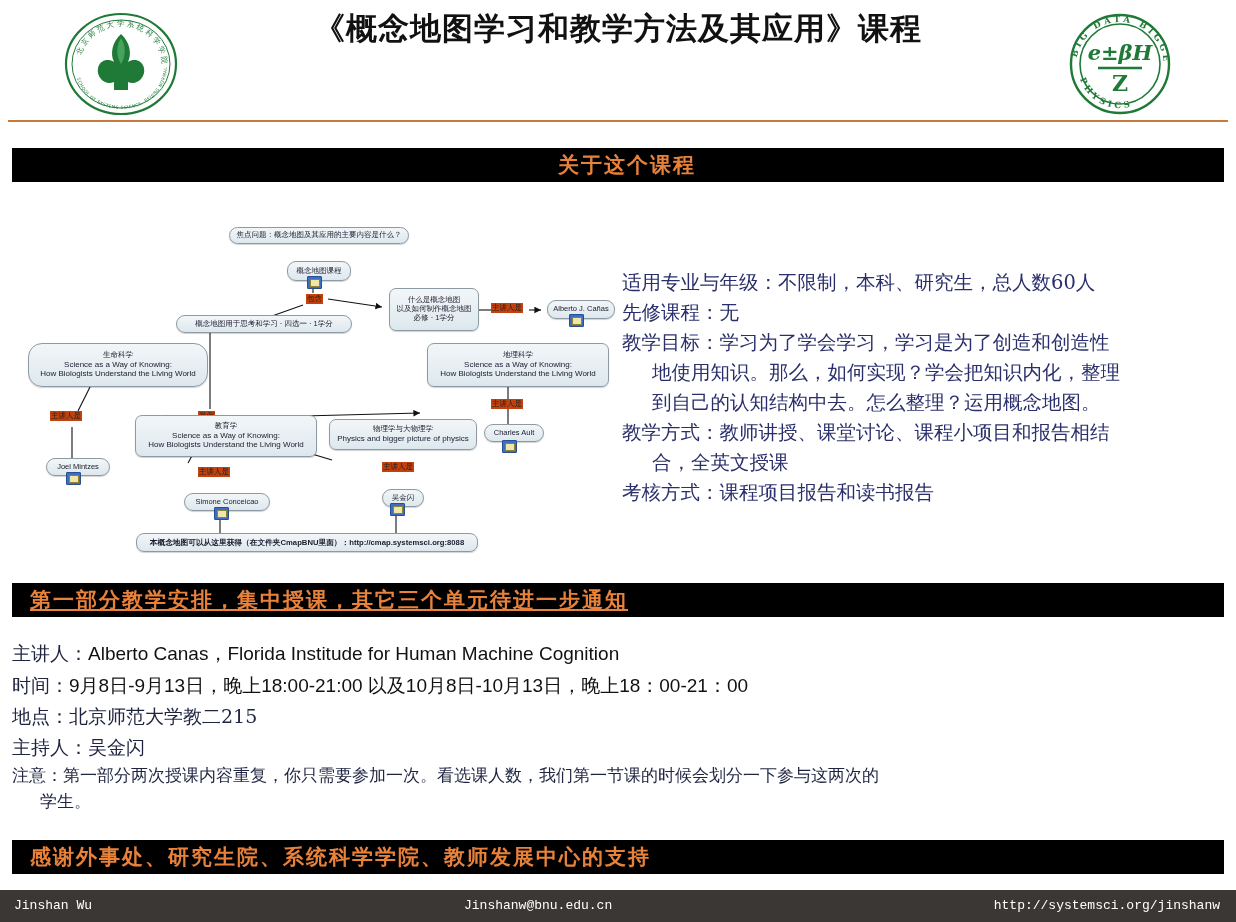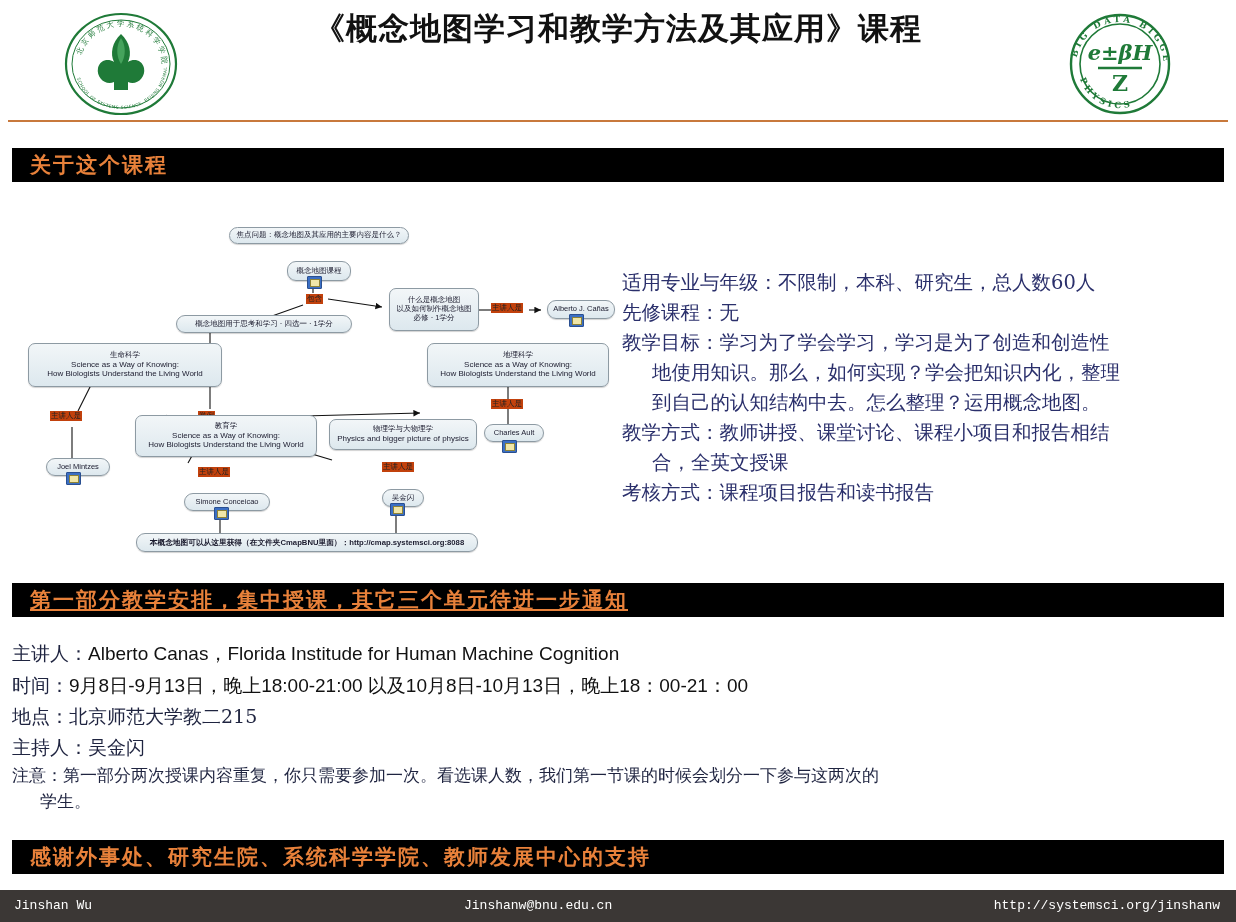--- a/index.html
+++ b/index.html
@@ -22,21 +22,21 @@
   .hrule{position:absolute;left:8px;right:8px;top:120px;height:2px;background:#c8793c;}
 
   
   .bar{
     background:#000000;color:#E8813A;
     font-size:21px;font-weight:bold;letter-spacing:2px;
     padding:5px 0 6px 18px;
     font-family:"DejaVu Serif","Liberation Serif",serif;
     box-sizing:border-box;
   }
-  .bar-about{position:absolute;left:12px;top:148px;width:1212px;height:34px;line-height:24px;}
+  .bar-about{position:absolute;left:12px;top:148px;width:1212px;height:34px;line-height:24px;text-align:center;}
   .bar-part1{position:absolute;left:12px;top:583px;width:1212px;height:34px;line-height:24px;text-decoration:underline;}
   .bar-thanks{position:absolute;left:12px;top:840px;width:1212px;height:34px;line-height:24px;}
 
   
   .cmap{position:absolute;left:10px;top:215px;width:600px;height:350px;}
   .cmap svg{position:absolute;left:0;top:0;}
   .node{
     position:absolute;box-sizing:border-box;
     background:linear-gradient(#f2f6f8,#dde8ee);
     border:1px solid #8d9aa3;border-radius:7px;
@@ -214,21 +214,21 @@
     <span>Alberto J. Cañas</span>
   </div>
   <div class="resicon" style="left:559px;top:99px;"></div>
 
   <div class="node pill small" style="left:160px;top:100px;width:176px;height:18px;">
     <span>概念地图用于思考和学习 · 四选一 · 1学分</span>
   </div>
 
   <div class="linklabel" style="left:188px;top:196px;">举例</div>
 
-  <div class="node" style="left:12px;top:128px;width:194px;height:44px;">
+  <div class="node" style="left:12px;top:128px;width:180px;height:44px;border-radius:14px;">
     <span class="cn">生命科学</span>
     <span class="en">Science as a Way of Knowing:</span>
     <span class="en">How Biologists Understand the Living World</span>
   </div>
 
   <div class="linklabel" style="left:40px;top:196px;">主讲人是</div>
 
   <div class="node pill small" style="left:30px;top:243px;width:64px;height:18px;">
     <span>Joel Mintzes</span>
   </div>
@@ -265,21 +265,21 @@
     <span class="en">Physics and bigger picture of physics</span>
   </div>
 
   <div class="linklabel" style="left:372px;top:247px;">主讲人是</div>
 
   <div class="node pill small" style="left:366px;top:274px;width:42px;height:18px;">
     <span>吴金闪</span>
   </div>
   <div class="resicon" style="left:380px;top:288px;"></div>
 
-  <div class="node pill" style="left:120px;top:318px;width:342px;height:19px;font-size:7.7px;font-weight:bold;">
+  <div class="node pill" style="left:120px;top:318px;width:342px;height:19px;font-size:7.7px;font-weight:bold;border-radius:8px;">
     <span>本概念地图可以从这里获得（在文件夹CmapBNU里面）：http://cmap.systemsci.org:8088</span>
   </div>
 </div>
 
 <div class="courseinfo">
   <div class="row">
     <span>适用专业与年级：</span><span>不限制，本科、研究生，总人数60人</span>
   </div>
   <div class="row">
     <span>先修课程：</span><span>无</span>

